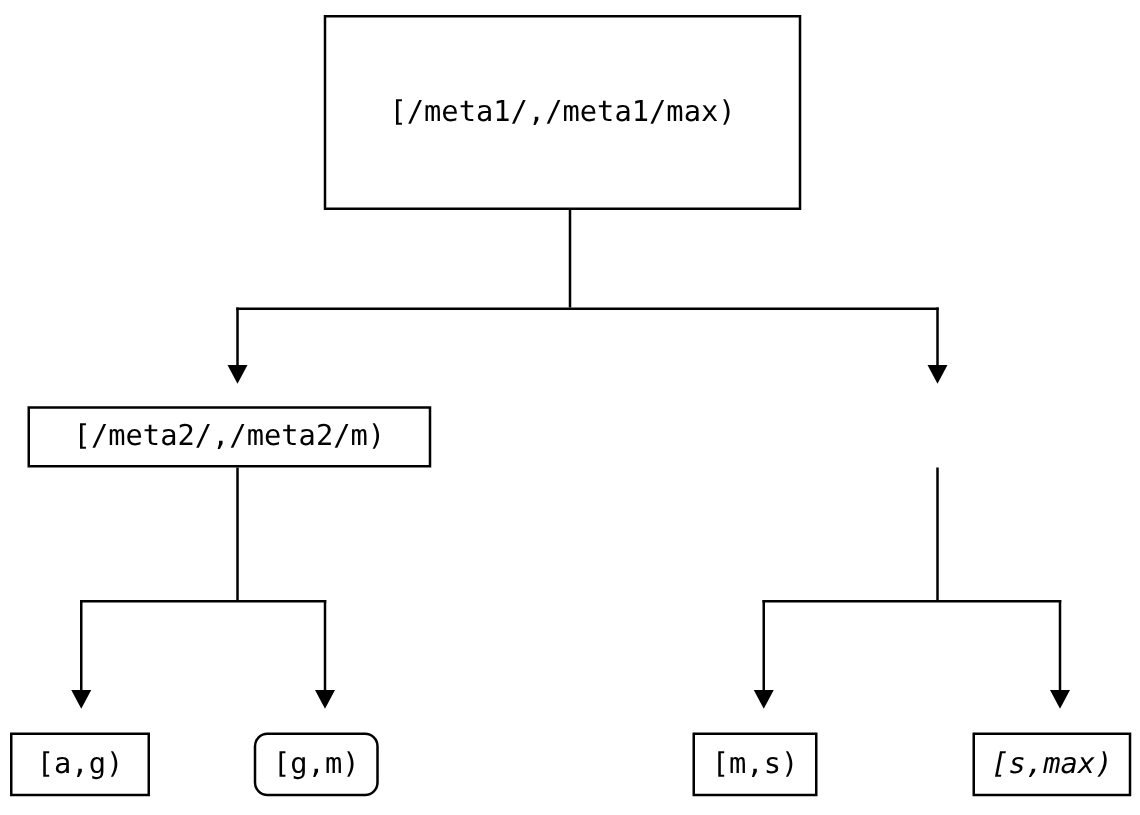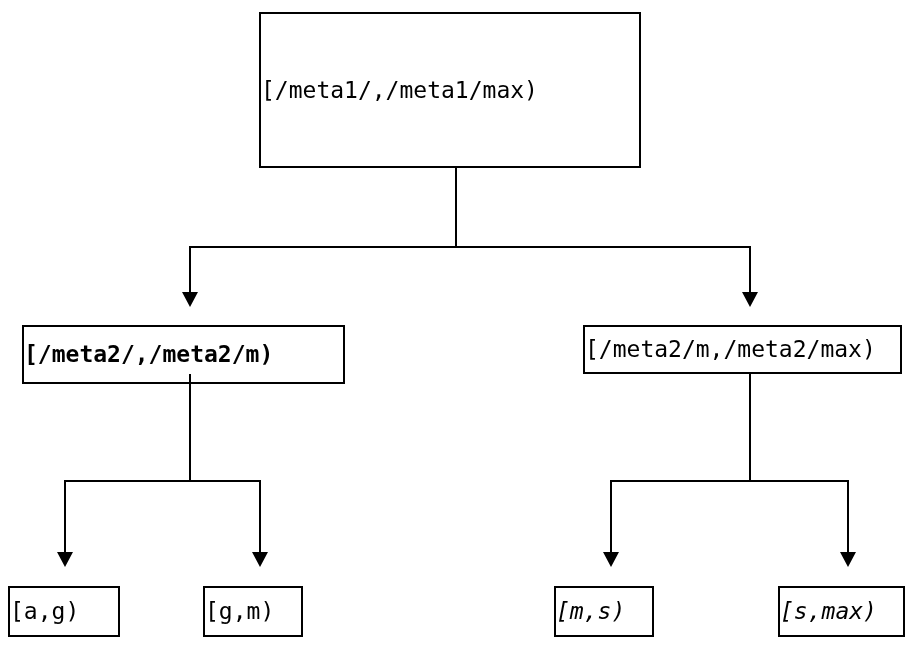--- a/index.html
+++ b/index.html
@@ -16,31 +16,31 @@
     color: #000000;
     overflow: hidden;
   }
   .node {
     position: absolute;
     box-sizing: border-box;
     border: 2px solid #000000;
     background: #ffffff;
     display: flex;
     align-items: center;
-    justify-content: flex-start;
+    justify-content: center;
     font-size: 23px;
     line-height: 1;
     white-space: nowrap;
   }
   .node-root  { left: 259px; top: 12px;  width: 382px; height: 156px; }
-  .node-l     { left: 22px;  top: 325px; width: 323px; height: 59px; font-weight: bold; }
+  .node-l     { left: 22px;  top: 325px; width: 323px; height: 49px; }
   .node-r     { left: 583px; top: 325px; width: 319px; height: 49px; }
   .node-leaf1 { left: 8px;   top: 586px; width: 112px; height: 51px; }
-  .node-leaf2 { left: 203px; top: 586px; width: 100px; height: 51px; }
-  .node-leaf3 { left: 554px; top: 586px; width: 100px; height: 51px; font-style: italic; }
+  .node-leaf2 { left: 203px; top: 586px; width: 100px; height: 51px; border-radius: 11px; }
+  .node-leaf3 { left: 554px; top: 586px; width: 100px; height: 51px; }
   .node-leaf4 { left: 778px; top: 586px; width: 127px; height: 51px; font-style: italic; }
 
   .line {
     position: absolute;
     background: #000000;
   }
   
   .stem-root   { left: 455px; top: 168px; width: 2px;   height: 78px; }
   .bar-root    { left: 189px; top: 246px; width: 562px; height: 2px; }
   .drop-root-l { left: 189px; top: 246px; width: 2px;   height: 46px; }
@@ -77,23 +77,20 @@
 <div class="canvas">
 
   <div class="node node-root">
     <span>[/meta1/,/meta1/max)</span>
   </div>
 
   <div class="node node-l">
     <span>[/meta2/,/meta2/m)</span>
   </div>
 
-  <div class="node node-r">
-    <span>[/meta2/m,/meta2/max)</span>
-  </div>
 
   <div class="node node-leaf1">
     <span>[a,g)</span>
   </div>
 
   <div class="node node-leaf2">
     <span>[g,m)</span>
   </div>
 
   <div class="node node-leaf3">

